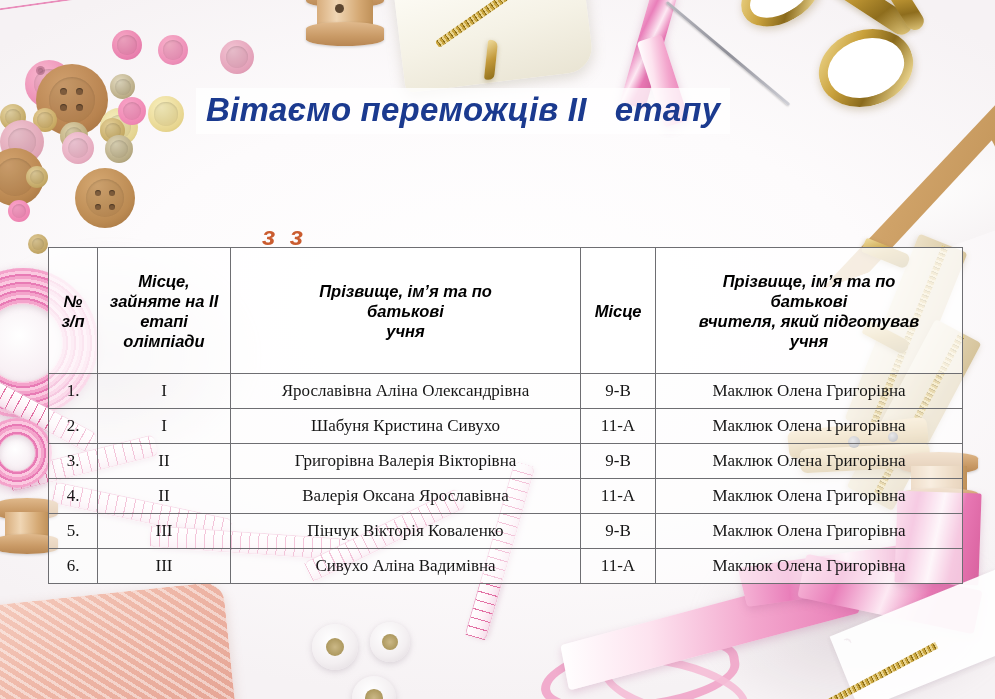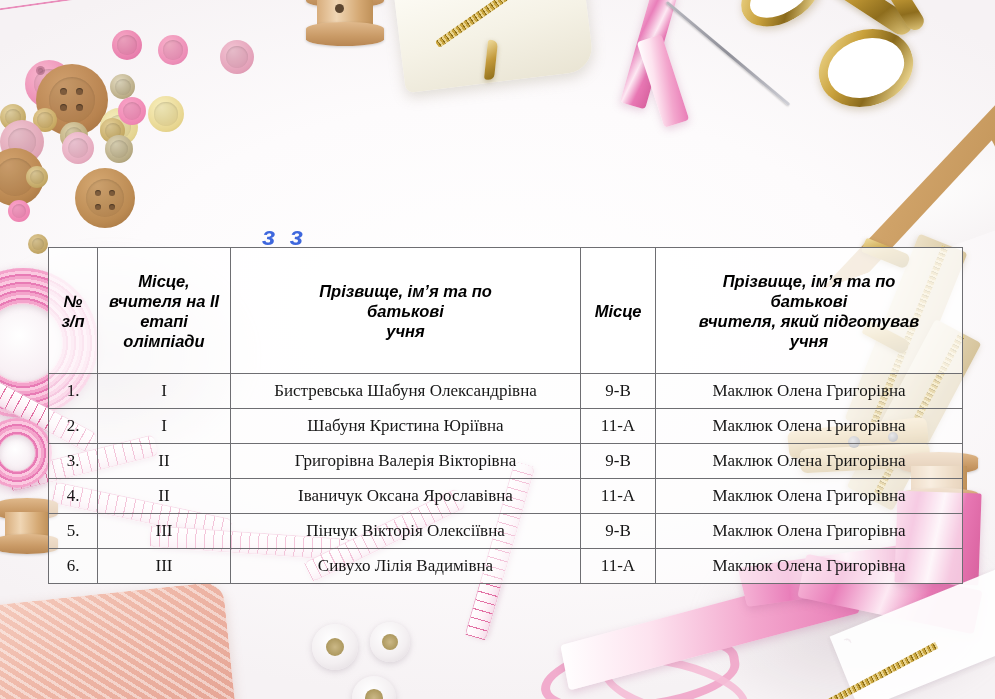--- a/index.html
+++ b/index.html
@@ -204,21 +204,21 @@
     font-size: 33px;
     line-height: 40px;
     color: #1b3a8f;
     white-space: pre;
     letter-spacing: .2px;
   }
 
   
   .ghost-frag {
     position:absolute;
-    color:#1d4ed8; font-weight:700; font-style:italic; font-size:26px;
+    color:#c2410c; font-weight:700; font-style:italic; font-size:26px;
     line-height:28px; opacity:.85; white-space:pre;
   }
 
   
   .tbl-wrap {
     position:absolute;
     left:48px; top:247px;
     width:914px;
   }
   table.results {
@@ -376,88 +376,91 @@
       <div class="cap" style="top:36px;height:20px;"></div>
     </div>
     <div class="satin" style="left:896px;top:492px;width:84px;height:92px;transform:rotate(2deg);border-radius:2px;"></div>
 
     <div class="lace" style="left:838px;top:600px;width:180px;height:80px;transform:rotate(-22deg);"></div>
     <div class="zipper-teeth" style="left:858px;top:600px;width:7px;height:170px;transform:rotate(62deg);"></div>
   </div>
 
   <div class="ghost-frag" style="left:262px;top:222px;">з  з</div>
 
+  <div class="title-wrap">
+    <div class="t">Вітаємо переможців ІІ   етапу</div>
+  </div>
 
   <div class="tbl-wrap">
     <table class="results">
       <colgroup>
         <col class="w-num">
           <col class="w-place">
           <col class="w-pupil">
           <col class="w-class">
           <col class="w-teacher">
       </colgroup>
       <thead>
         <tr>
           <th style="white-space:pre-line;">№
 з/п</th>
           <th style="white-space:pre-line;">Місце,
-вчителя на ІІ
+зайняте на ІІ
 етапі
 олімпіади</th>
           <th style="white-space:pre-line;">Прізвище, ім’я та по
 батькові
 учня</th>
           <th style="white-space:pre-line;">Місце</th>
           <th style="white-space:pre-line;">Прізвище, ім’я та по
 батькові
 вчителя, який підготував
 учня</th>
         </tr>
       </thead>
       <tbody>
         <tr>
           <td class="c-num">1.</td>
           <td class="c-place">І</td>
-          <td class="c-pupil">Бистревська Шабуня Олександрівна</td>
+          <td class="c-pupil">Ярославівна Аліна Олександрівна</td>
           <td class="c-class">9-В</td>
           <td class="c-teacher">Маклюк Олена Григорівна</td>
         </tr>
         <tr>
           <td class="c-num">2.</td>
           <td class="c-place">І</td>
-          <td class="c-pupil">Шабуня Кристина Юріївна</td>
+          <td class="c-pupil">Шабуня Кристина Сивухо</td>
           <td class="c-class">11-А</td>
           <td class="c-teacher">Маклюк Олена Григорівна</td>
         </tr>
         <tr>
           <td class="c-num">3.</td>
           <td class="c-place">ІІ</td>
           <td class="c-pupil">Григорівна Валерія Вікторівна</td>
           <td class="c-class">9-В</td>
           <td class="c-teacher">Маклюк Олена Григорівна</td>
         </tr>
         <tr>
           <td class="c-num">4.</td>
           <td class="c-place">ІІ</td>
-          <td class="c-pupil">Іваничук Оксана Ярославівна</td>
+          <td class="c-pupil">Валерія Оксана Ярославівна</td>
           <td class="c-class">11-А</td>
           <td class="c-teacher">Маклюк Олена Григорівна</td>
         </tr>
         <tr>
           <td class="c-num">5.</td>
           <td class="c-place">ІІІ</td>
-          <td class="c-pupil">Пінчук Вікторія Олексіївна</td>
+          <td class="c-pupil">Пінчук Вікторія Коваленко</td>
           <td class="c-class">9-В</td>
           <td class="c-teacher">Маклюк Олена Григорівна</td>
         </tr>
         <tr>
           <td class="c-num">6.</td>
           <td class="c-place">ІІІ</td>
-          <td class="c-pupil">Сивухо Лілія  Вадимівна</td>
+          <td class="c-pupil">Сивухо Аліна  Вадимівна</td>
           <td class="c-class">11-А</td>
           <td class="c-teacher">Маклюк Олена Григорівна</td>
         </tr>
       </tbody>
     </table>
   </div>
 
 </div>
 
 </body></html>

